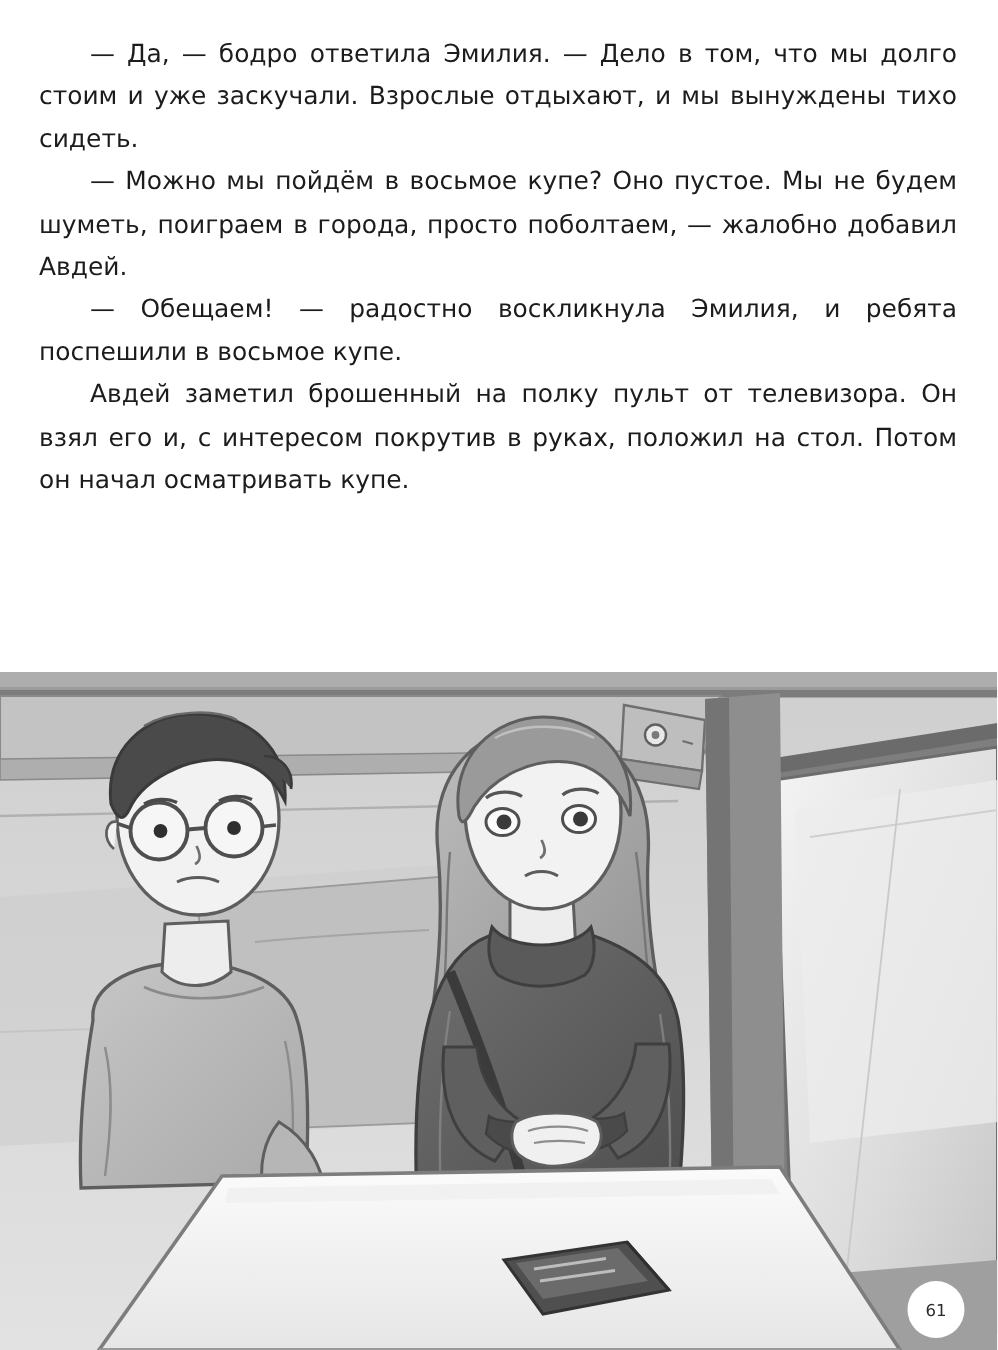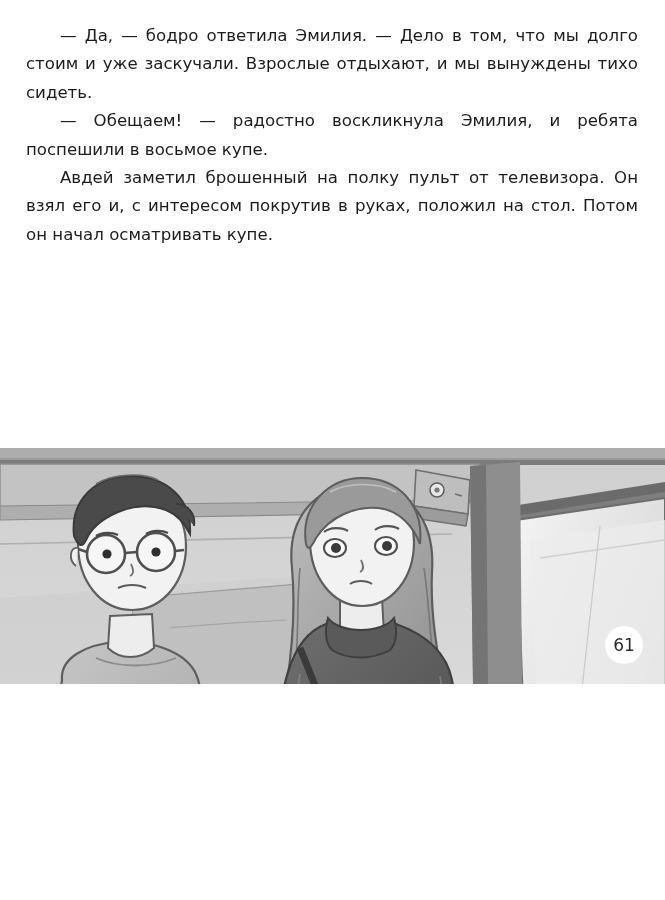--- a/index.html
+++ b/index.html
@@ -3,21 +3,21 @@
 <meta charset="utf-8">
 <style>
   html, body {
     margin: 0;
     padding: 0;
     background: #ffffff;
   }
   .page {
     position: relative;
     width: 665px;
-    height: 684px;
+    height: 900px;
     background: #ffffff;
     overflow: hidden;
     font-family: "DejaVu Sans", sans-serif;
   }
   .text-block {
     position: absolute;
     left: 26px;
     top: 22px;
     width: 612px;
     color: #1c1c1c;
@@ -36,42 +36,43 @@
     position: absolute;
     left: 0;
     top: 448px;
     width: 665px;
     height: 452px;
     overflow: hidden;
   }
   .page-number {
     position: absolute;
     right: 22px;
-    bottom: 20px;
+    bottom: 8px;
     width: 38px;
     height: 38px;
     border-radius: 50%;
     background: #ffffff;
     color: #2b2b2b;
-    font-size: 17px;
+    font-size: 11px;
     display: flex;
     align-items: center;
     justify-content: center;
     font-family: "DejaVu Sans", sans-serif;
     box-shadow: 0 0 0 0 rgba(0,0,0,0);
     z-index: 40;
   }
 </style>
 </head>
 <body>
 
 <div class="page">
 
   <div class="text-block">
     <p class="para">— Да, — бодро ответила Эмилия. — Дело в том, что мы долго стоим и уже заскучали. Взрослые отдыхают, и мы вынуждены тихо сидеть.</p>
+    <p class="para">— Можно мы пойдём в восьмое купе? Оно пустое. Мы не будем шуметь, поиграем в города, просто поболтаем, — жалобно добавил Авдей.</p>
     <p class="para">— Обещаем! — радостно воскликнула Эмилия, и ребята поспешили в восьмое купе.</p>
     <p class="para">Авдей заметил брошенный на полку пульт от телевизора. Он взял его и, с интересом покрутив в руках, положил на стол. Потом он начал осматривать купе.</p>
   </div>
 
   <div class="illustration">
     <svg width="665" height="452" viewBox="0 0 665 452" xmlns="http://www.w3.org/2000/svg">
       <defs>
         <linearGradient id="wallGrad" x1="0" y1="0" x2="0" y2="1">
           <stop offset="0%" stop-color="#cfcfcf"></stop>
           <stop offset="100%" stop-color="#e2e2e2"></stop>

